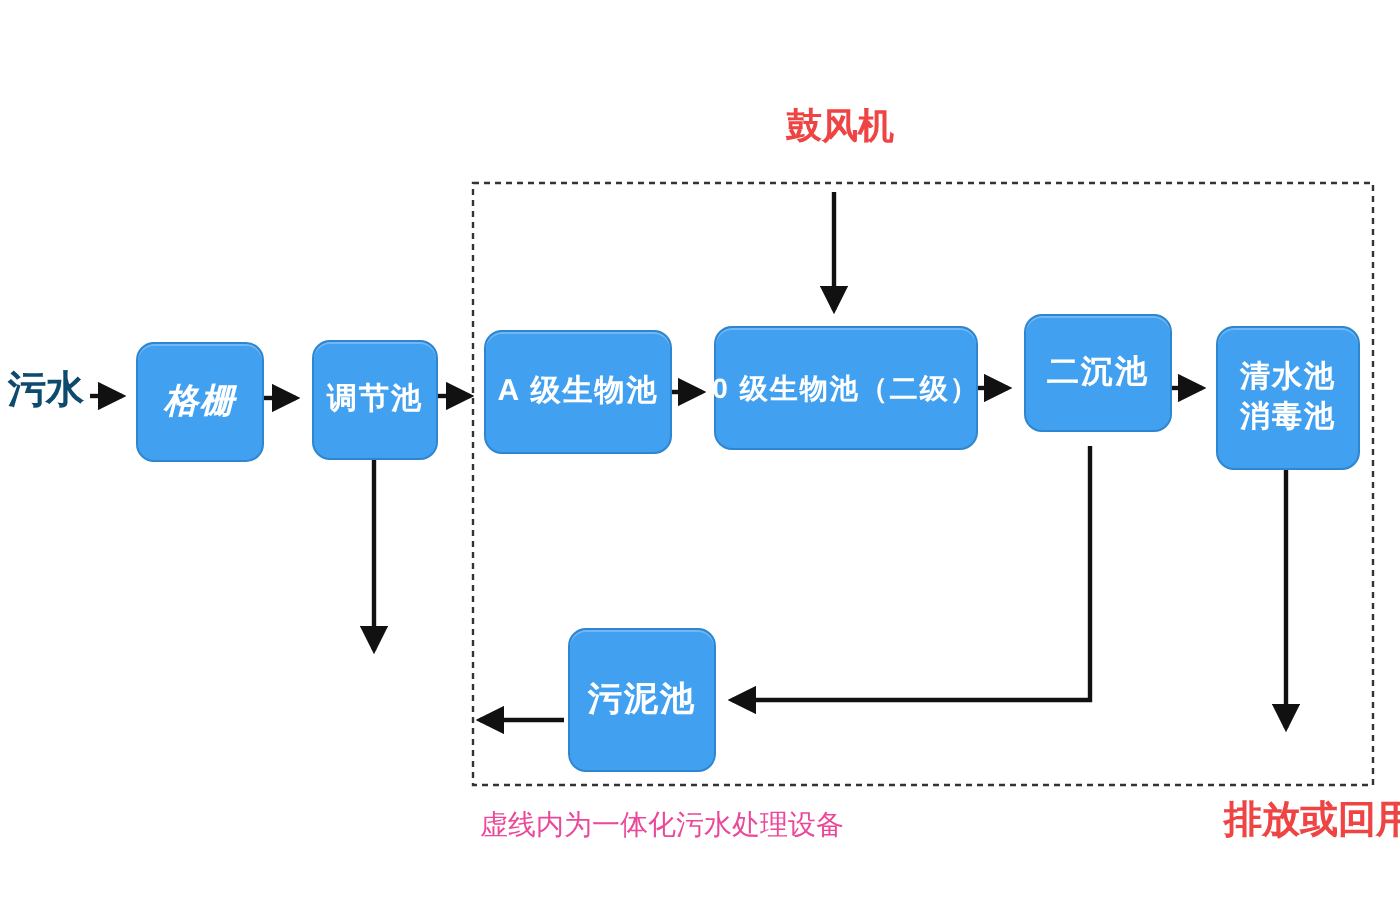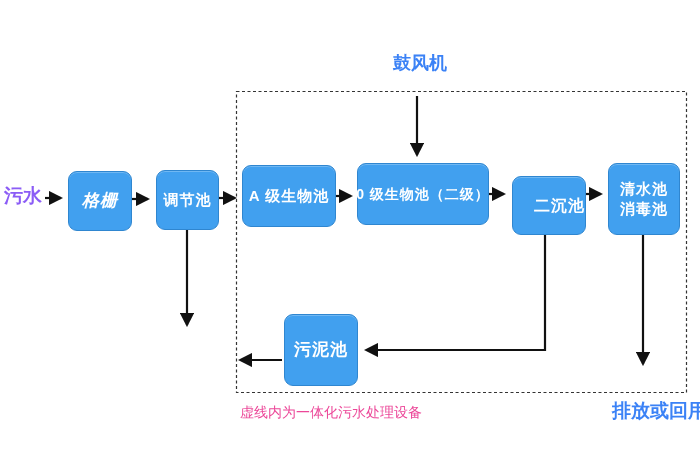--- a/index.html
+++ b/index.html
@@ -11,22 +11,22 @@
   .node{
     position:absolute;z-index:2;
     background:#41a0ef;border:1px solid #2f86d0;border-radius:9px;
     color:#ffffff;display:flex;align-items:center;justify-content:center;
     flex-direction:column;text-align:center;
     font-size:16px;font-weight:600;letter-spacing:1px;white-space:nowrap;
     box-shadow:inset 0 1px 0 rgba(255,255,255,0.25);
   }
   .node .line{line-height:1.35;}
   .lbl{position:absolute;z-index:2;white-space:nowrap;line-height:1.1;}
-  .lbl-black{color:#8b5cf6;font-weight:bold;}
-  .lbl-blue{color:#3b82f6;font-weight:bold;}
+  .lbl-black{color:#0c4a6e;font-weight:bold;}
+  .lbl-blue{color:#ef4444;font-weight:bold;}
   .lbl-note{color:#ec4899;font-weight:500;}
 </style>
 </head>
 <body>
 
 <div class="stage">
 
   <svg class="arrow-layer" width="700" height="450" viewBox="0 0 700 450">
     <defs>
       <marker id="arw" viewBox="0 0 10 10" refX="8.5" refY="5" markerWidth="6.5" markerHeight="6.5" orient="auto-start-reverse">
@@ -59,21 +59,21 @@
   </div>
 
   <div class="node" style="left:242px;top:165px;width:92px;height:60px;font-size:15px;">
     <span class="line">A 级生物池</span>
   </div>
 
   <div class="node" style="left:357px;top:163px;width:130px;height:60px;font-size:14px;">
     <span class="line">0 级生物池（二级）</span>
   </div>
 
-  <div class="node" style="left:512px;top:176px;width:72px;height:57px;font-size:16px;align-items:flex-end;">
+  <div class="node" style="left:512px;top:157px;width:72px;height:57px;font-size:16px;">
     <span class="line">二沉池</span>
   </div>
 
   <div class="node" style="left:608px;top:163px;width:70px;height:70px;font-size:15px;">
     <span class="line">清水池</span>
     <span class="line">消毒池</span>
   </div>
 
   <div class="node" style="left:284px;top:314px;width:72px;height:70px;font-size:17px;">
     <span class="line">污泥池</span>

